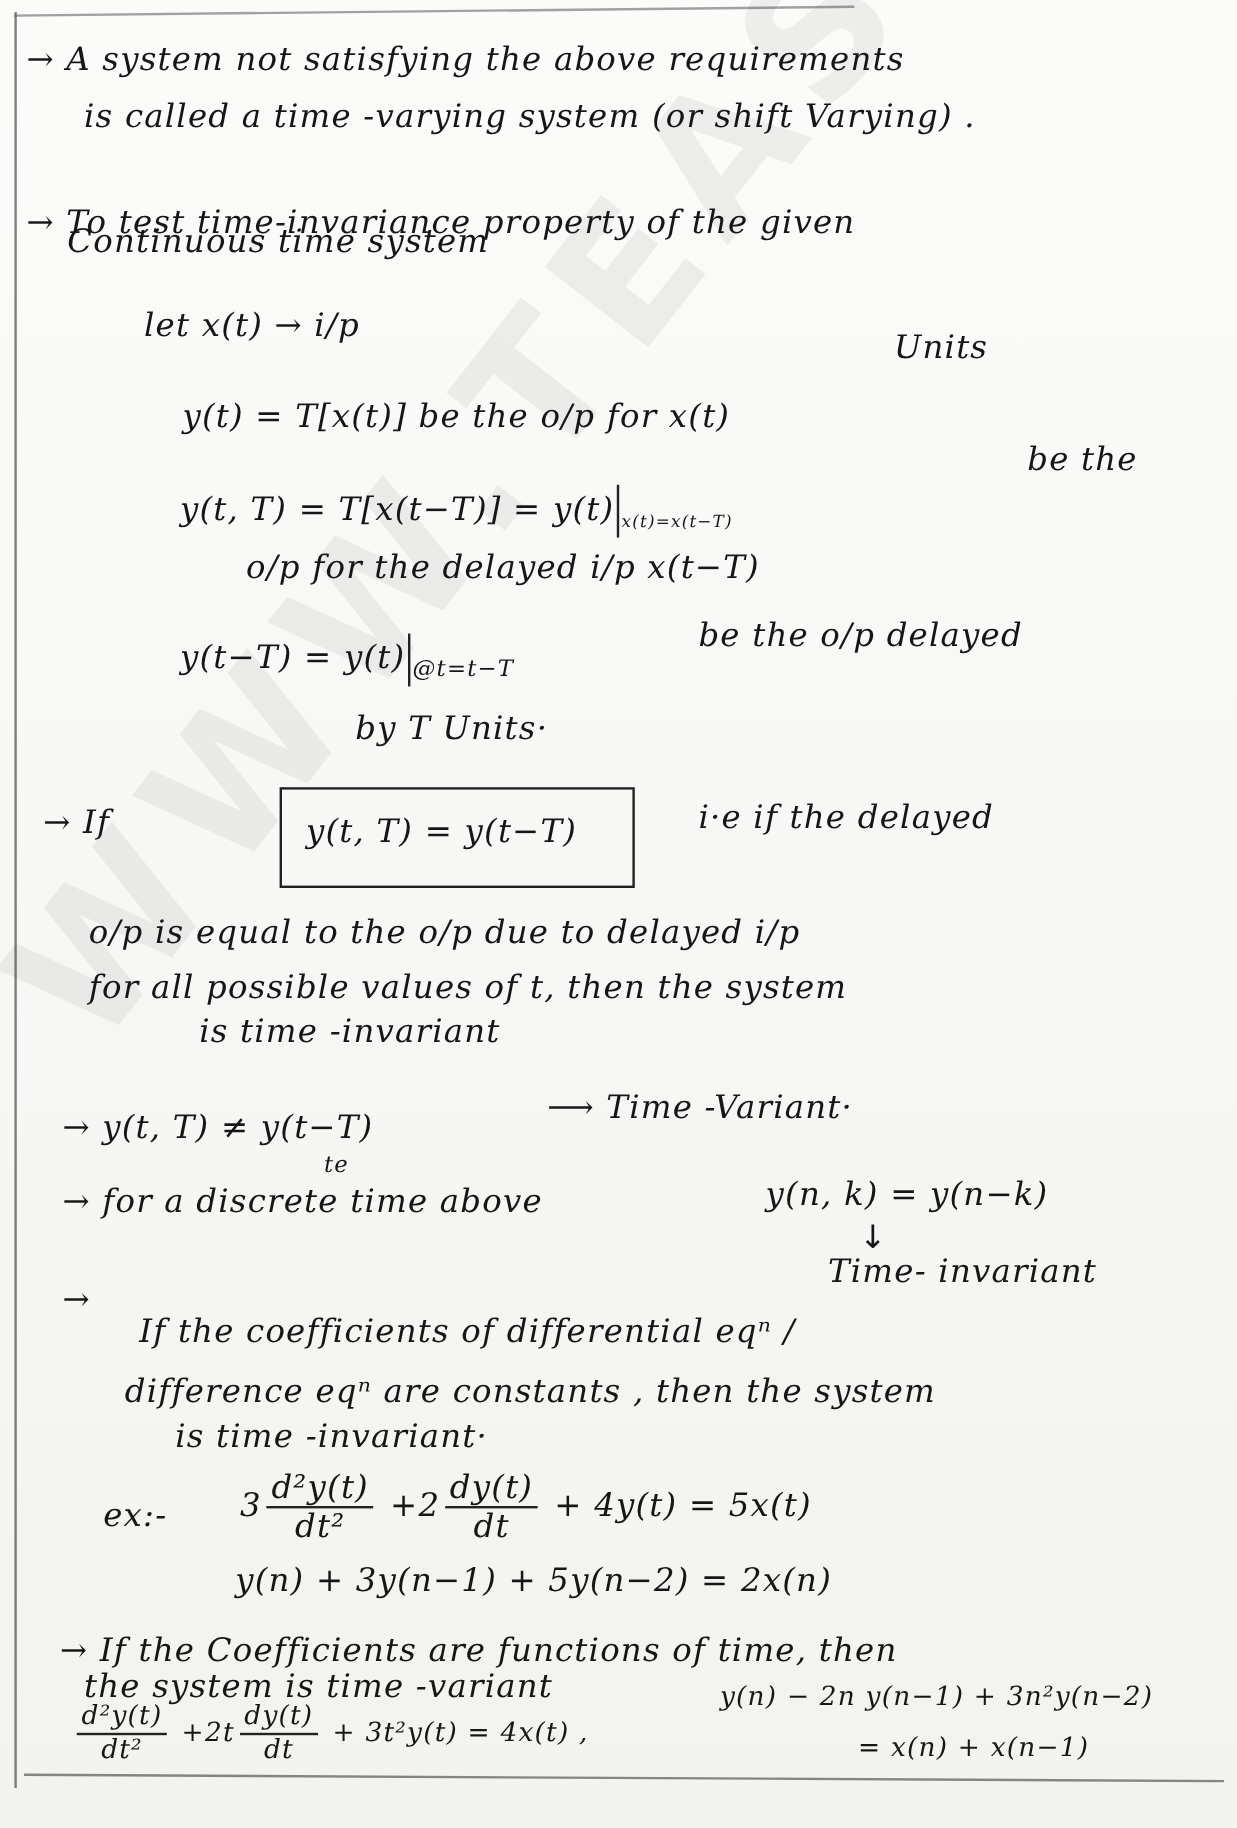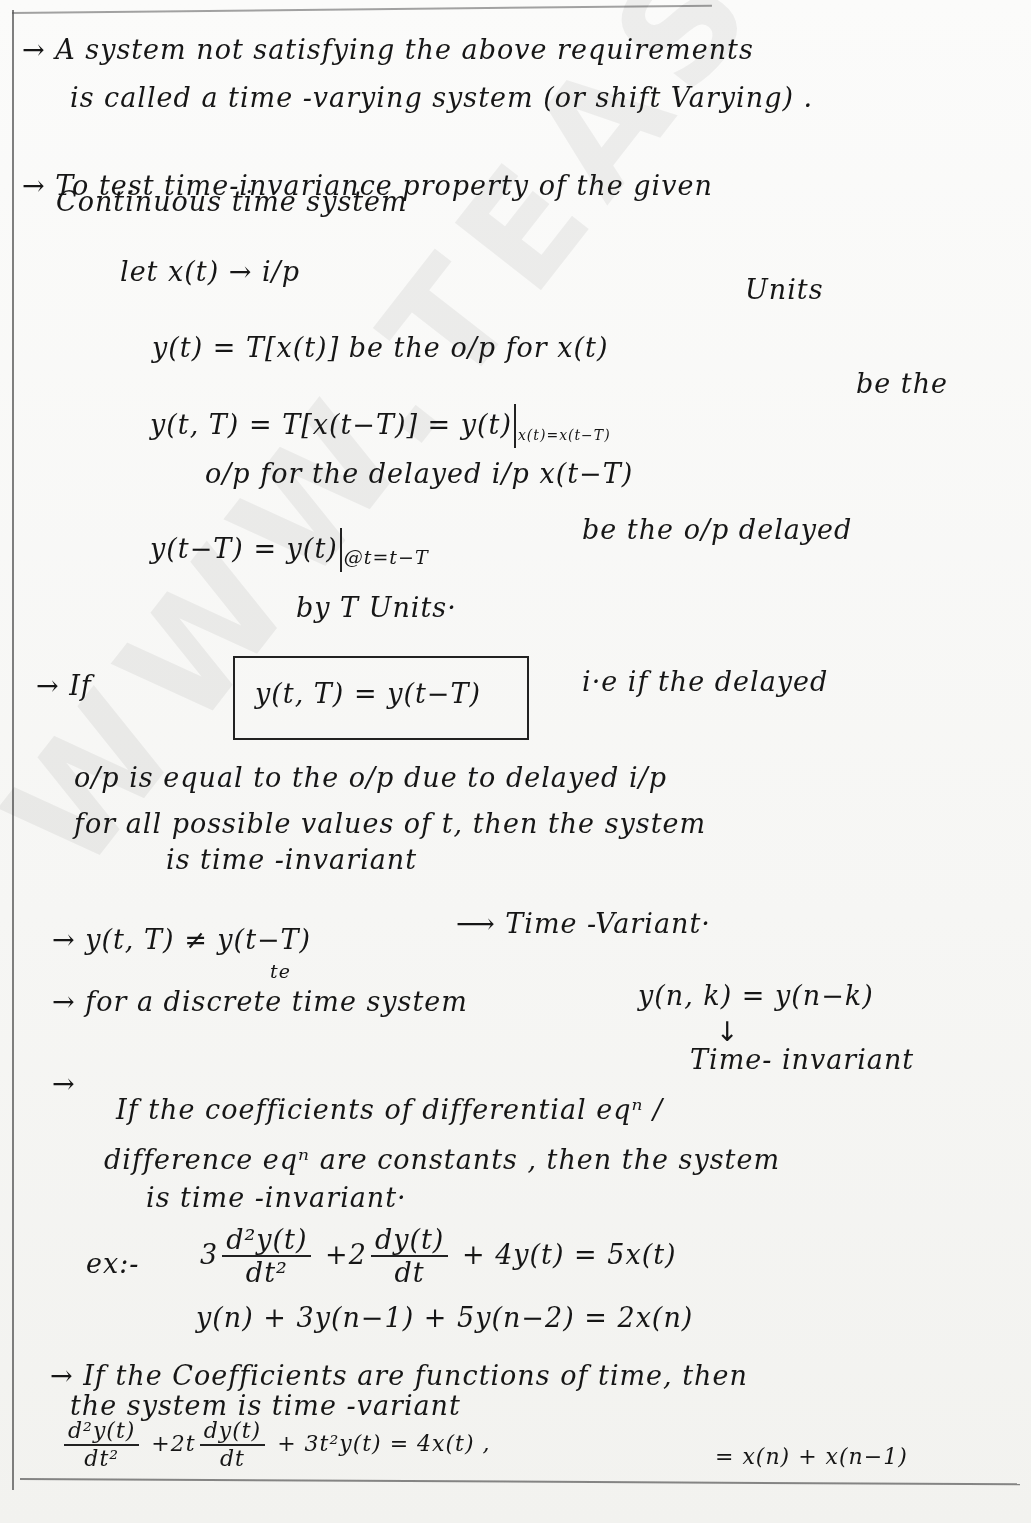--- a/index.html
+++ b/index.html
@@ -90,21 +90,21 @@
   <div class="line" style="left:582px; top:668px;">i·e       if  the  delayed</div>
 
   <div class="line" style="left:74px; top:764px;">o/p     is   equal   to  the    o/p   due  to  delayed  i/p</div>
   <div class="line" style="left:74px; top:810px;">for   all   possible   values  of  t,      then   the   system</div>
   <div class="line" style="left:166px; top:846px;">is    time -invariant</div>
 
   <div class="line math" style="left:52px; top:926px;">→    y(t, T) ≠ y(t−T)</div>
   <div class="line" style="left:456px; top:910px;">⟶  Time -Variant·</div>
 
   <div class="line" style="left:52px; top:988px;">
-    <span>→  for a  discrete time  system</span>
+    <span>→  for a  discrete time  above</span>
   </div>
   <div class="line tiny" style="left:270px; top:962px;">te</div>
   <div class="line math" style="left:638px; top:982px;">y(n, k) = y(n−k)</div>
   <div class="line arrow" style="left:716px; top:1018px;">↓</div>
   <div class="line" style="left:690px; top:1046px;">Time- invariant</div>
 
   <div class="line" style="left:52px; top:1070px;">→</div>
   <div class="line" style="left:116px; top:1096px;">If   the    coefficients   of    differential   eqⁿ /</div>
   <div class="line" style="left:104px; top:1146px;">difference   eqⁿ   are    constants , then  the   system</div>
   <div class="line" style="left:146px; top:1184px;">is   time -invariant·</div>
@@ -130,14 +130,15 @@
     <span class="frac">
         <span class="num">d²y(t)</span>
         <span class="den">dt²</span>
       </span>
     <span>+2t</span><span class="frac">
         <span class="num">dy(t)</span>
         <span class="den">dt</span>
       </span>
     <span>+ 3t²y(t) = 4x(t) ,</span>
   </div>
+  <div class="line math small" style="left:600px; top:1404px;">y(n) − 2n y(n−1) + 3n²y(n−2)</div>
   <div class="line math small" style="left:715px; top:1446px;">= x(n) + x(n−1)</div>
 </div>
 
 </body></html>

